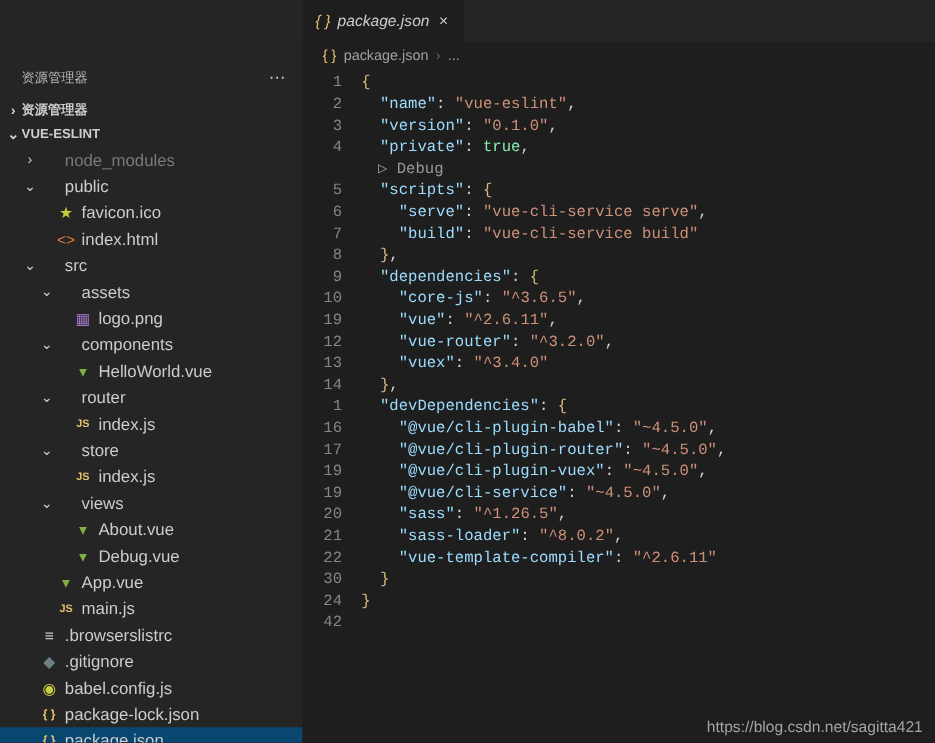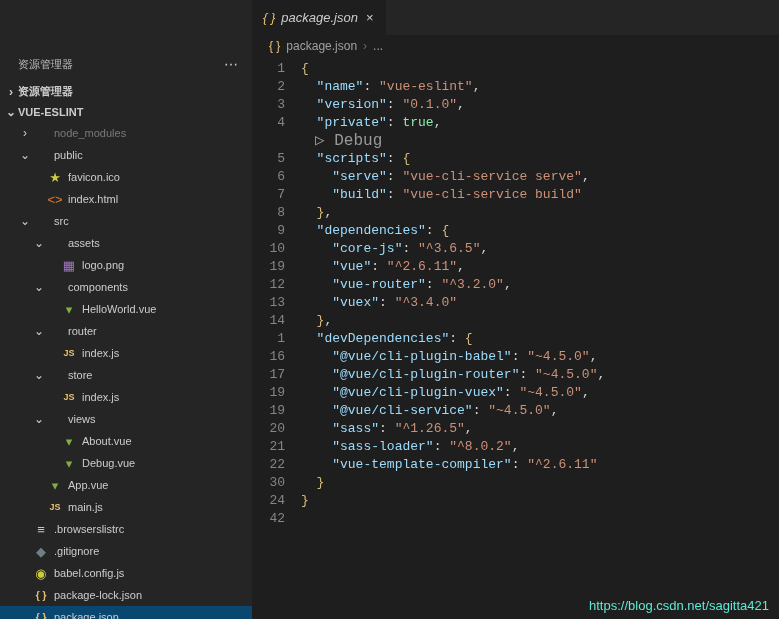--- a/index.html
+++ b/index.html
@@ -42,21 +42,21 @@
 .tree-row {
   display: flex;
   align-items: center;
   height: 22px;
   padding-right: 6px;
   cursor: pointer;
   white-space: nowrap;
 }
 .tree-row.selected { background: #094771; }
 .tree-row .icon { width: 18px; display: inline-flex; justify-content: center; align-items: center; margin-right: 4px; }
-.tree-row .label { font-size: 11px; }
+.tree-row .label { font-size: 14px; }
 .folder-label { color: #cccccc; }
 .muted { color: #7a7a7a; }
 .ind1 { padding-left: 18px; }
 .ind2 { padding-left: 32px; }
 .ind3 { padding-left: 46px; }
 
 .main {
   flex: 1;
   display: flex;
   flex-direction: column;
@@ -107,25 +107,25 @@
   flex: 1;
   padding: 3px 0;
   white-space: pre;
 }
 .code .line { height: 18px; }
 .s { color: #ce9178; }
 .k { color: #9cdcfe; }
 .p { color: #d4d4d4; }
 .b { color: #d7ba7d; }
 .c { color: #86efac; }
-.codelens { color: #999999; font-size: 16px; height: 18px; padding-left: 14px; }
+.codelens { color: #999999; font-size: 13px; height: 18px; padding-left: 14px; }
 .watermark {
   position: absolute;
   bottom: 6px; right: 10px;
-  color: #5eead4;
+  color: #a3a3a3;
   font-size: 13px;
   font-family: "Segoe UI", sans-serif;
 }
 
 
 .i-yellow { color: #e8c16e; }
 .i-orange { color: #e37933; }
 .i-green { color: #7fae42; }
 .i-blue { color: #519aba; }
 .i-purple { color: #a074c4; }

